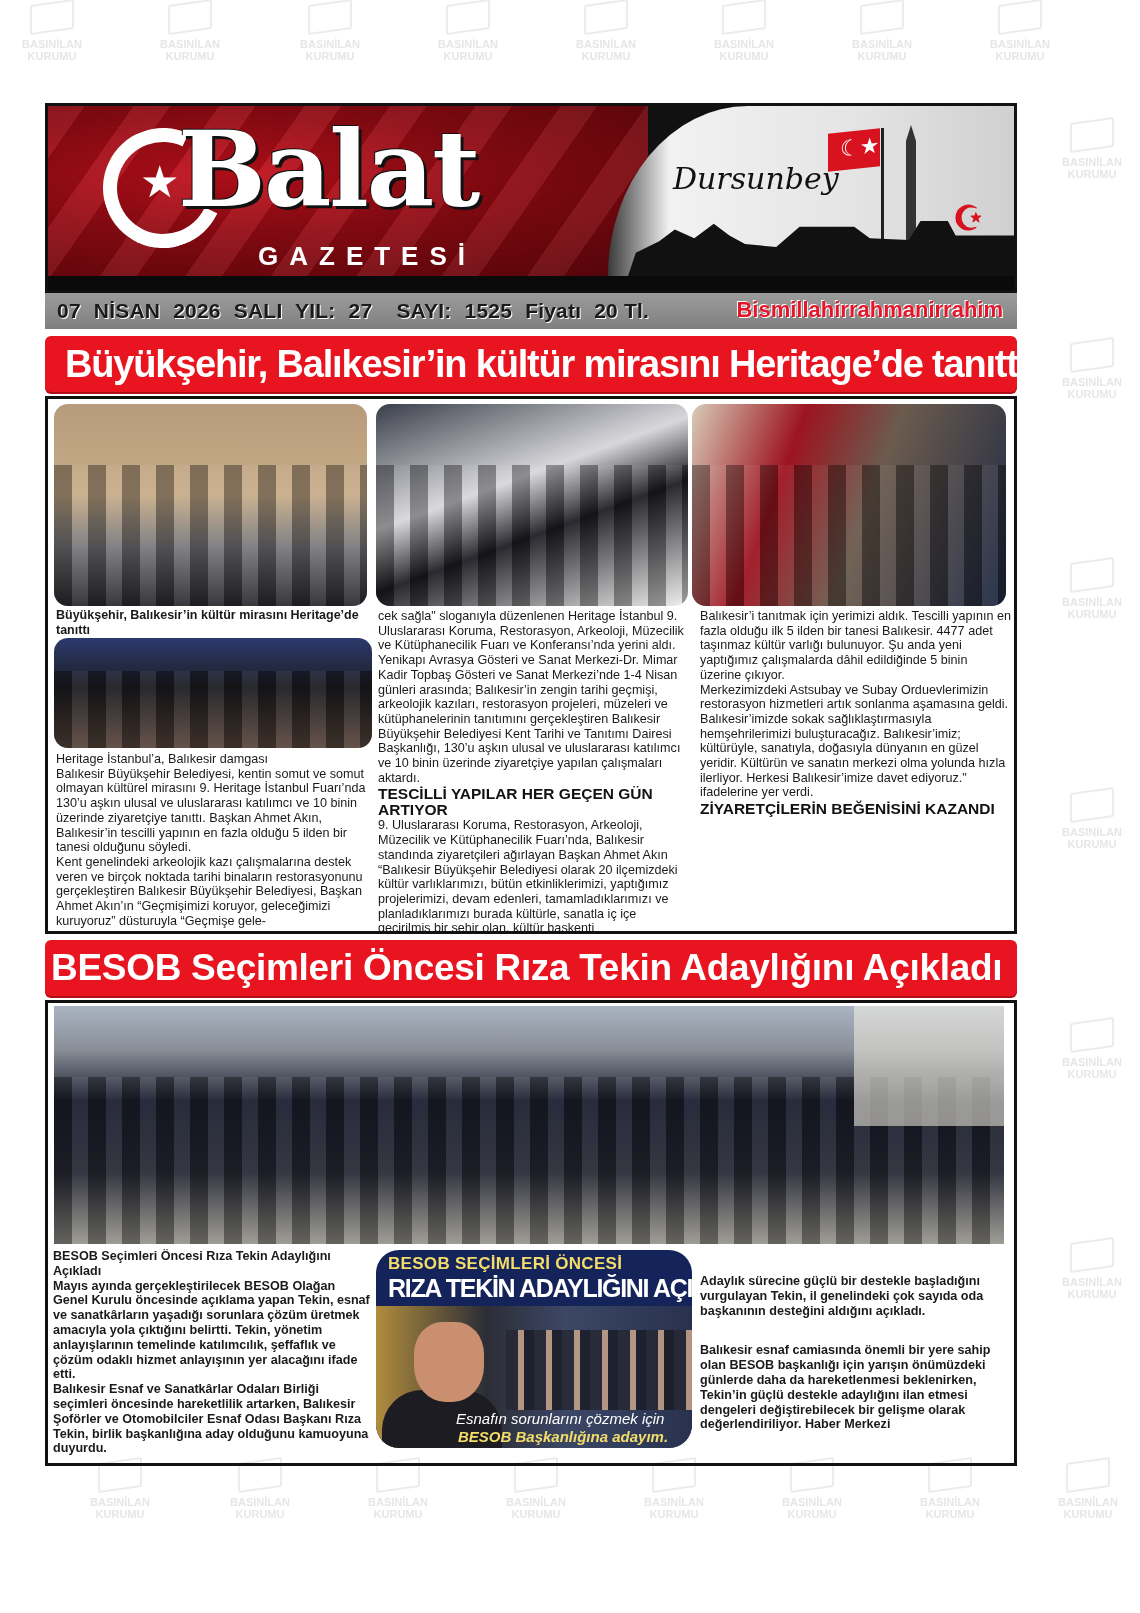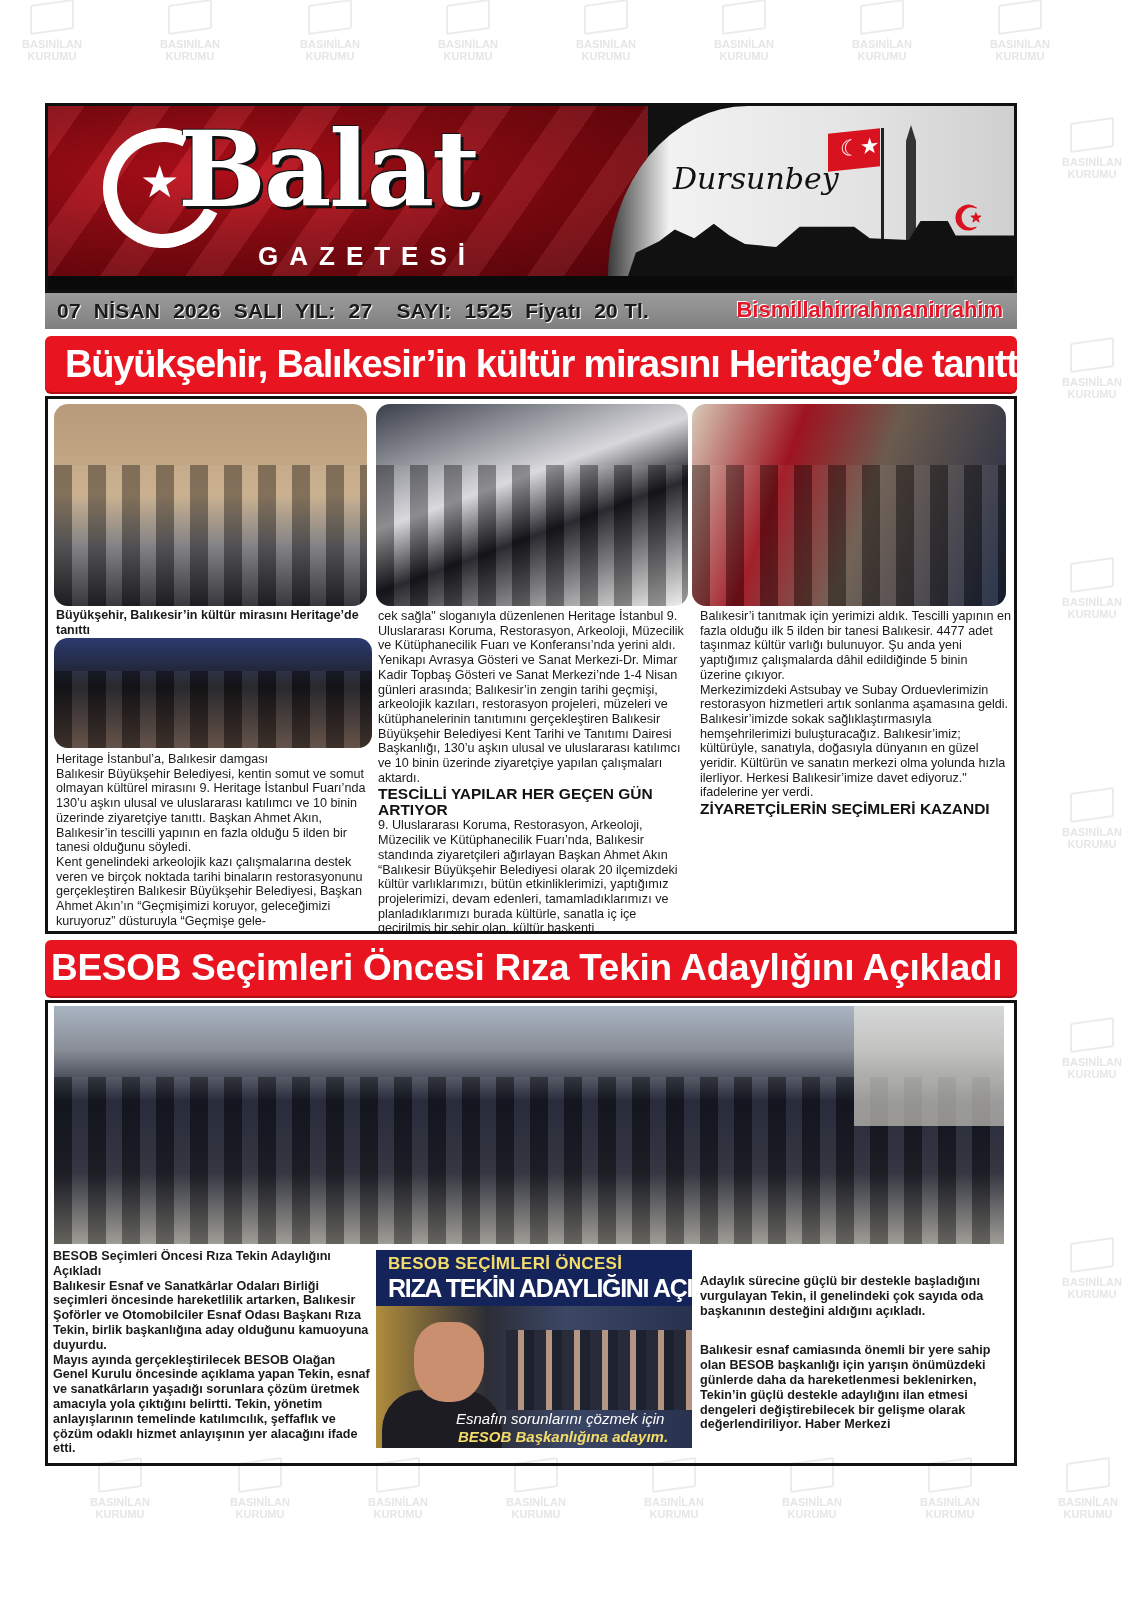--- a/index.html
+++ b/index.html
@@ -56,21 +56,21 @@
       background: linear-gradient(110deg, #d8cbb8 0%, #9d1420 30%, #6b5b4e 55%, #1f2a44 100%); }
     .ph-d { left: 54px; top: 638px; width: 318px; height: 110px;
       background: linear-gradient(180deg, #2b3a6e 0%, #1e1e22 45%, #5d4a40 100%); }
     .ph-big { left: 54px; top: 1006px; width: 950px; height: 238px; border-radius: 0;
       background: linear-gradient(180deg, #a9b4c2 0%, #8a8f98 18%, #1d2030 40%, #2a2c38 70%, #9a9890 100%); }
     .ph-big:after { content: ""; position: absolute; left: 800px; top: 0; width: 150px; height: 120px; background: linear-gradient(180deg, #e8e6e0, #c6c4bc); opacity: 0.7; }
 
     .photo .figs { position: absolute; left: 0; bottom: 0; width: 100%; height: 70%;
       background: repeating-linear-gradient(90deg, rgba(0,0,0,0.35) 0 18px, rgba(255,255,255,0.05) 18px 34px); }
 
-    .promo { position: absolute; left: 376px; top: 1250px; width: 316px; height: 198px; overflow: hidden; background: #14245a; }
+    .promo { position: absolute; left: 376px; top: 1250px; width: 316px; height: 198px; overflow: hidden; background: #14245a; border-radius: 23px; }
     .promo .title1 { position: absolute; left: 12px; top: 4px; color: #f3dc6a; font-family: "Liberation Sans", sans-serif; font-weight: bold; font-size: 17px; letter-spacing: 0.3px; }
     .promo .title2 { position: absolute; left: 12px; top: 24px; color: #fff; font-family: "Liberation Sans Narrow", "Liberation Sans", sans-serif; font-weight: bold; font-size: 25px; letter-spacing: -1.3px; white-space: nowrap; }
     .promo .img { position: absolute; left: 0; top: 56px; width: 100%; height: 142px;
       background: linear-gradient(90deg, #b08c3c 0%, #2c2d36 35%, #3c4766 60%, #28324f 100%); }
     .promo .face { position: absolute; left: 38px; top: 72px; width: 70px; height: 80px; border-radius: 40% 40% 45% 45%; background: #c98f6f; }
     .promo .suit { position: absolute; left: 6px; top: 140px; width: 120px; height: 60px; border-radius: 40px 40px 0 0; background: #1c1c22; }
     .promo .crowd { position: absolute; left: 130px; top: 80px; width: 186px; height: 80px;
       background: repeating-linear-gradient(90deg, #252733 0 12px, #caa58a 12px 18px, #1a1c26 18px 28px); opacity: 0.85; }
     .promo .tag1 { position: absolute; left: 80px; top: 160px; color: #fff; font-style: italic; font-size: 15px; font-family: "Liberation Sans", sans-serif; white-space: nowrap; text-align: right; }
     .promo .tag2 { position: absolute; left: 82px; top: 178px; color: #f3dc6a; font-style: italic; font-weight: bold; font-size: 15px; font-family: "Liberation Sans", sans-serif; white-space: nowrap; text-align: center; }
@@ -266,33 +266,33 @@
   <p>Kent genelindeki arkeolojik kazı çalışmalarına destek veren ve birçok noktada tarihi binaların restorasyonunu gerçekleştiren Balıkesir Büyükşehir Belediyesi, Başkan Ahmet Akın’ın “Geçmişimizi koruyor, geleceğimizi kuruyoruz” düsturuyla “Geçmişe gele-</p>
 </div>
 <div class="col c2">
   <p>cek sağla" sloganıyla düzenlenen Heritage İstanbul 9. Uluslararası Koruma, Restorasyon, Arkeoloji, Müzecilik ve Kütüphanecilik Fuarı ve Konferansı’nda yerini aldı. Yenikapı Avrasya Gösteri ve Sanat Merkezi-Dr. Mimar Kadir Topbaş Gösteri ve Sanat Merkezi’nde 1-4 Nisan günleri arasında; Balıkesir’in zengin tarihi geçmişi, arkeolojik kazıları, restorasyon projeleri, müzeleri ve kütüphanelerinin tanıtımını gerçekleştiren Balıkesir Büyükşehir Belediyesi Kent Tarihi ve Tanıtımı Dairesi Başkanlığı, 130’u aşkın ulusal ve uluslararası katılımcı ve 10 binin üzerinde ziyaretçiye yapılan çalışmaları aktardı.</p>
   <h3>TESCİLLİ YAPILAR HER GEÇEN GÜN ARTIYOR</h3>
   <p>9. Uluslararası Koruma, Restorasyon, Arkeoloji, Müzecilik ve Kütüphanecilik Fuarı’nda, Balıkesir standında ziyaretçileri ağırlayan Başkan Ahmet Akın “Balıkesir Büyükşehir Belediyesi olarak 20 ilçemizdeki kültür varlıklarımızı, bütün etkinliklerimizi, yaptığımız projelerimizi, devam edenleri, tamamladıklarımızı ve planladıklarımızı burada kültürle, sanatla iç içe geçirilmiş bir şehir olan, kültür başkenti</p>
 </div>
 <div class="col c3">
   <p>Balıkesir’i tanıtmak için yerimizi aldık. Tescilli yapının en fazla olduğu ilk 5 ilden bir tanesi Balıkesir. 4477 adet taşınmaz kültür varlığı bulunuyor. Şu anda yeni yaptığımız çalışmalarda dâhil edildiğinde 5 binin üzerine çıkıyor.</p>
   <p>Merkezimizdeki Astsubay ve Subay Orduevlerimizin restorasyon hizmetleri artık sonlanma aşamasına geldi. Balıkesir’imizde sokak sağlıklaştırmasıyla hemşehrilerimizi buluşturacağız. Balıkesir’imiz; kültürüyle, sanatıyla, doğasıyla dünyanın en güzel yeridir. Kültürün ve sanatın merkezi olma yolunda hızla ilerliyor. Herkesi Balıkesir’imize davet ediyoruz." ifadelerine yer verdi.</p>
-  <h3>ZİYARETÇİLERİN SEÇİMLERİ KAZANDI</h3>
+  <h3>ZİYARETÇİLERİN BEĞENİSİNİ KAZANDI</h3>
 </div>
 
 <h1 class="headline-bar hb2">BESOB Seçimleri Öncesi Rıza Tekin Adaylığını Açıkladı</h1>
 <div class="article-box ab2"></div>
 <div class="photo ph-big">
     <div class="figs"></div>
   </div>
 
 <div class="b-col b1">
   <p class="t">BESOB Seçimleri Öncesi Rıza Tekin Adaylığını Açıkladı</p>
+  <p>Mayıs ayında gerçekleştirilecek BESOB Olağan Genel Kurulu öncesinde açıklama yapan Tekin, esnaf ve sanatkârların yaşadığı sorunlara çözüm üretmek amacıyla yola çıktığını belirtti. Tekin, yönetim anlayışlarının temelinde katılımcılık, şeffaflık ve çözüm odaklı hizmet anlayışının yer alacağını ifade etti.</p>
   <p>Balıkesir Esnaf ve Sanatkârlar Odaları Birliği seçimleri öncesinde hareketlilik artarken, Balıkesir Şoförler ve Otomobilciler Esnaf Odası Başkanı Rıza Tekin, birlik başkanlığına aday olduğunu kamuoyuna duyurdu.</p>
-  <p>Mayıs ayında gerçekleştirilecek BESOB Olağan Genel Kurulu öncesinde açıklama yapan Tekin, esnaf ve sanatkârların yaşadığı sorunlara çözüm üretmek amacıyla yola çıktığını belirtti. Tekin, yönetim anlayışlarının temelinde katılımcılık, şeffaflık ve çözüm odaklı hizmet anlayışının yer alacağını ifade etti.</p>
 </div>
 
 <div class="promo">
   <div class="title1">BESOB SEÇİMLERİ ÖNCESİ</div>
   <div class="title2">RIZA TEKİN ADAYLIĞINI AÇIKLADI!</div>
   <div class="img"></div>
   <div class="crowd"></div>
   <div class="suit"></div>
   <div class="face"></div>
   <div class="tag1">Esnafın sorunlarını çözmek için</div>

